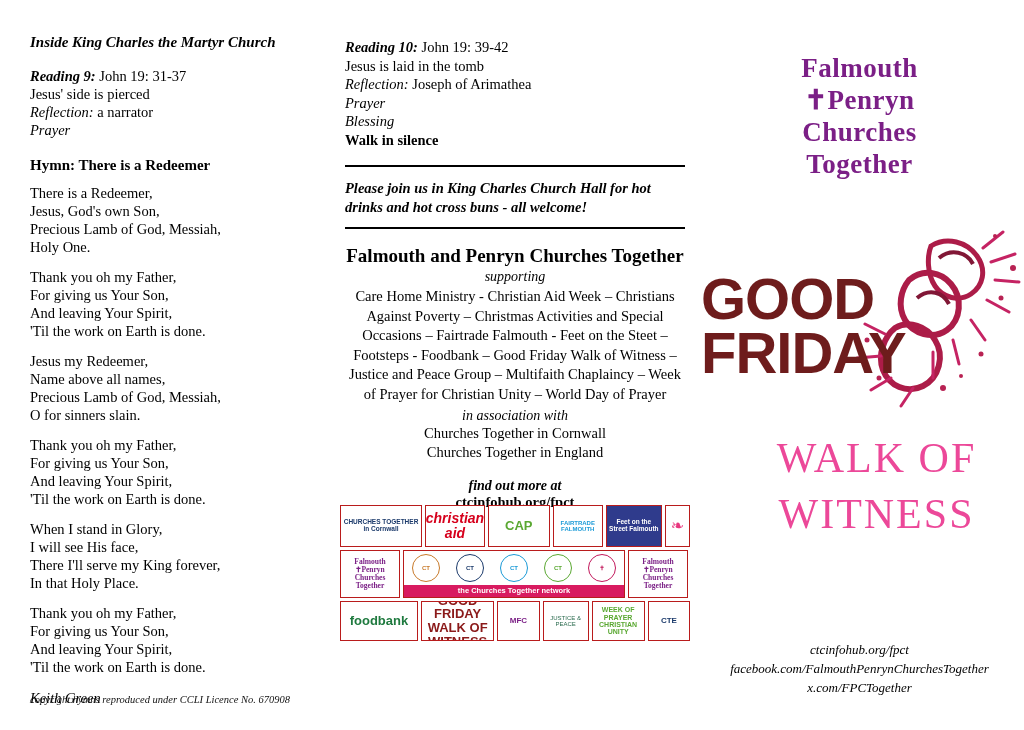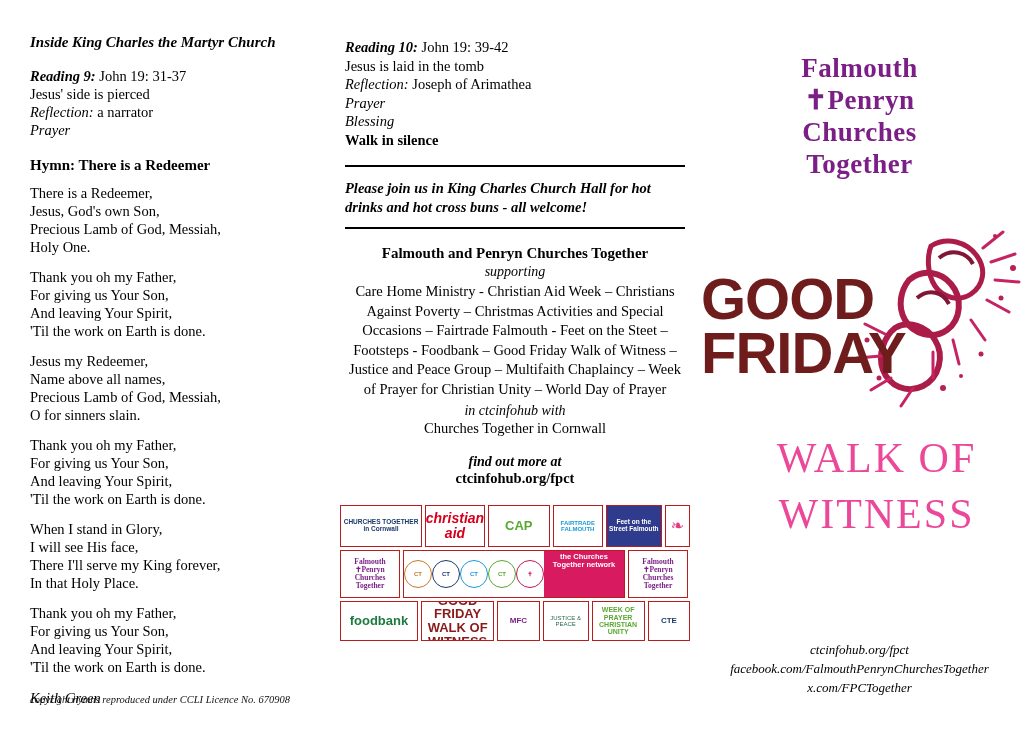--- a/index.html
+++ b/index.html
@@ -87,21 +87,21 @@
     font-size: 14.5px;
     line-height: 19px;
   }
   .rule2 {
     border-top: 2px solid #000;
     margin: 10px 0 16px 0;
     width: 340px;
   }
   .fpct-title {
     font-weight: bold;
-    font-size: 15px;
+    font-size: 19px;
     text-align: center;
   }
   .supporting {
     font-style: italic;
     font-size: 14px;
     text-align: center;
     margin-top: 2px;
   }
   .orglist {
     font-size: 14.5px;
@@ -167,21 +167,21 @@
   .lg-network { width: 222px; height: 48px; background:#ffffff; color:#1b3a6b; font-size:8px; font-weight:bold;}
   .lg-fbank   { width: 85px; height: 40px; background:#ffffff; color:#1f7a3f; font-size:13px; font-weight:bold;}
   .lg-gf      { width: 80px; height: 40px; background:#ffffff; color:#8b1a1a; font-size:13px; font-weight:bold;}
   .lg-multi   { width: 46px; height: 40px; background:#ffffff; color:#7b1f86; font-size:8px; font-weight:bold;}
   .lg-peace   { width: 50px; height: 40px; background:#ffffff; color:#2b6b4f; font-size:6px;}
   .lg-unity   { width: 58px; height: 40px; background:#ffffff; color:#5aa832; font-size:7px; font-weight:bold;}
   .lg-cte     { width: 46px; height: 40px; background:#ffffff; color:#1b3a6b; font-size:8px; font-weight:bold;}
 
   .network-inner {
     width:100%; height:100%;
-    display:flex; flex-direction:row; justify-content:space-between;
+    display:flex; flex-direction:column; justify-content:space-between;
   }
   .network-top {
     display:flex; align-items:center; justify-content:space-around;
     flex:1;
     font-size:6px;
   }
   .network-bar {
     background:#d81b60; color:#fff; font-size:7.5px; padding:2px 0;
     text-align:center; font-weight:bold;
   }
@@ -311,22 +311,23 @@
       <span class="bold">Walk in silence</span>
     </div>
 
     <div class="rule"></div>
     <div class="joinus">Please join us in King Charles Church Hall for hot drinks and hot cross buns - all welcome!</div>
     <div class="rule2"></div>
 
     <div class="fpct-title">Falmouth and Penryn Churches Together</div>
     <div class="supporting">supporting</div>
     <div class="orglist">Care Home Ministry - Christian Aid Week – Christians Against Poverty – Christmas Activities and Special Occasions – Fairtrade Falmouth - Feet on the Steet – Footsteps - Foodbank – Good Friday Walk of Witness – Justice and Peace Group – Multifaith Chaplaincy – Week of Prayer for Christian Unity – World Day of Prayer</div>
-    <div class="assoc">in ctcinfohub with</div>
+    <div class="assoc">in association with</div>
     <div class="assoc-line">Churches Together in Cornwall</div>
+    <div class="assoc-line">Churches Together in England</div>
 
     <div class="findout">find out more at</div>
     <div class="findout-url">ctcinfohub.org/fpct</div>
   </div>
 
   <div class="logos">
     <div class="logo-row">
       <div class="logo lg-ct" style="white-space:pre-line">CHURCHES TOGETHER
 in Cornwall</div>
       <div class="logo lg-caid">christian aid</div>

